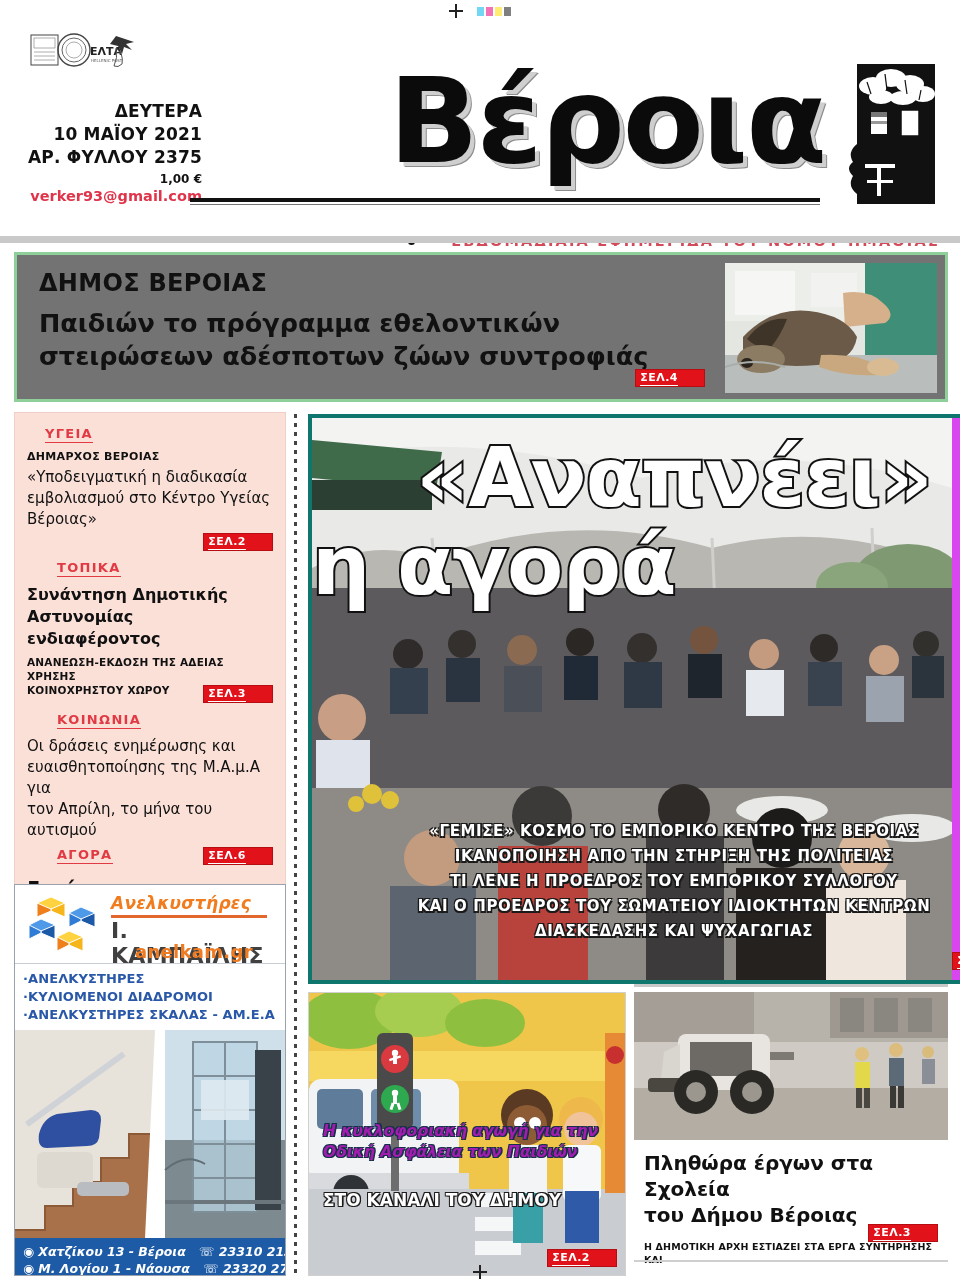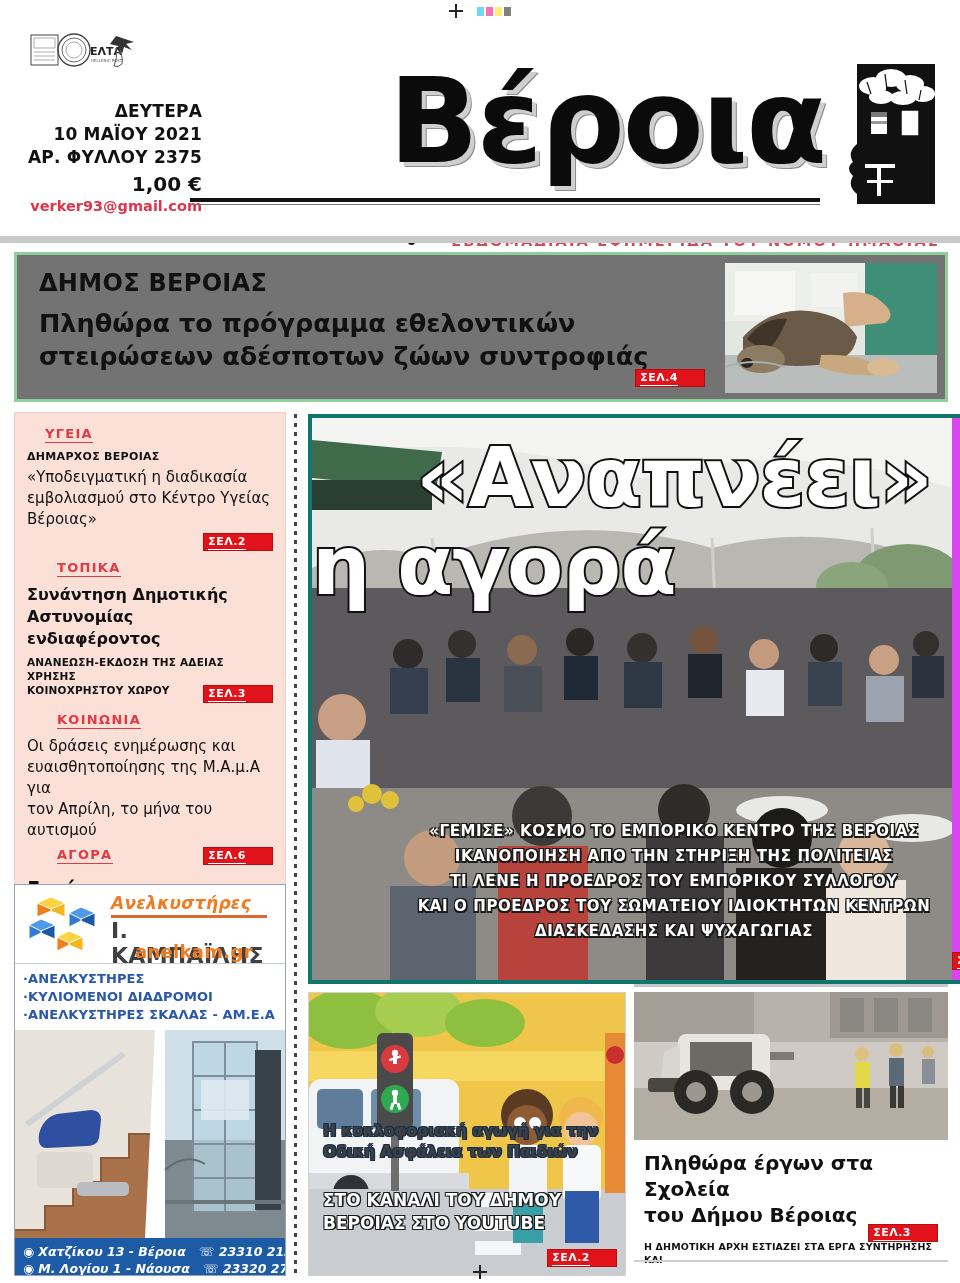--- a/index.html
+++ b/index.html
@@ -24,21 +24,21 @@
       display:flex; justify-content:center; }
 
   
   .masthead { position:absolute; top:22px; left:0; width:960px; height:200px;text-align:right; }
   .elta-logo { position:absolute; left:30px; top:8px; width:112px; height:44px; }
   .elta-logo svg { width:112px; height:44px; }
 
   .issue-block { position:absolute; left:22px; top:78px; width:180px; }
   .issue-line { font-weight:bold; font-size:17px; letter-spacing:.2px;
       color:#111; line-height:23px; white-space:nowrap; }
-  .issue-price { font-weight:bold; font-size:20px; color:#111; margin-top:3px; }
+  .issue-price { font-weight:bold; font-size:12px; color:#111; margin-top:3px; }
   .issue-mail { font-weight:bold; font-size:14.5px; color:#e0344a; margin-top:2px; }
 
   .logotype { position:absolute; left:185px; top:40px; width:640px; height:130px; }
   .logotype-text {
     font-family:"DejaVu Sans", sans-serif;
     font-weight:bold;
     font-size:118px;
     line-height:118px;
     color:#0b0b0b;
     letter-spacing:-2px;
@@ -138,22 +138,22 @@
   .mp-subs { position:absolute; left:0; bottom:36px; width:100%; text-align:center; }
   .mp-subs div { font-weight:bold; font-size:15px; line-height:25px; color:#fff;
       letter-spacing:.6px; text-shadow: 1.6px 1.6px 0 #1a1a1a, -1.2px -1.2px 0 #1a1a1a,
       1.6px -1.2px 0 #1a1a1a, -1.2px 1.6px 0 #1a1a1a; }
   .mp-badge { position:absolute; right:14px; bottom:10px; }
 
   
   .panel-a { position:absolute; left:308px; top:992px; width:318px; height:284px;
       overflow:hidden; border:1px solid #d0d0d0; }
   .pa-texts { position:absolute; left:14px; top:128px; width:300px; }
-  .pa-texts .l1 { font-weight:bold; font-size:15.5px; line-height:21px; color:#404040;
-      text-shadow:1.4px 1.4px 0 #17304a, -1px -1px 0 #17304a, 1.4px -1px 0 #17304a, -1px 1.4px 0 #17304a; }
+  .pa-texts .l1 { font-weight:bold; font-size:15.5px; line-height:21px; color:#a21caf;
+      text-shadow:1.4px 1.4px 0 #17304a, -1px -1px 0 #17304a, 1.4px -1px 0 #17304a, -1px 1.4px 0 #17304a;font-style:italic; }
   .pa-texts .l2 { margin-top:26px; font-weight:bold; font-size:17px; line-height:23px;
       color:#fff; text-shadow:1.4px 1.4px 0 #1c1c1c, -1px -1px 0 #1c1c1c, 1.4px -1px 0 #1c1c1c, -1px 1.4px 0 #1c1c1c; }
   .pa-badge { position:absolute; right:8px; bottom:8px; }
 
   .panel-b { position:absolute; left:634px; top:992px; width:314px; height:284px;
       overflow:hidden; background:#fff; }
   .pb-photo { height:148px; overflow:hidden; background:#a9a49c; position:relative; }
   .pb-body { padding:10px 10px 6px 10px; }
   .pb-head { font-weight:bold; font-size:20px; line-height:26px; color:#111; }
   .pb-deck { margin-top:12px; font-weight:bold; font-size:9.5px; line-height:13px;
@@ -243,21 +243,21 @@
     <span class="strap-line"></span>
     <span class="strap-text">ΕΒΔΟΜΑΔΙΑΙΑ ΕΦΗΜΕΡΙΔΑ ΤΟΥ ΝΟΜΟΥ ΗΜΑΘΙΑΣ</span>
   </div>
 </div>
 
 <div class="masthead-rule"></div>
 
 <div class="green-banner">
   <div class="gb-kicker">ΔΗΜΟΣ ΒΕΡΟΙΑΣ</div>
   <div class="gb-head">
-    <div>Πληθώρα το πρόγραμμα εθελοντικών</div>
+    <div>Παιδιών το πρόγραμμα εθελοντικών</div>
     <div>στειρώσεων αδέσποτων ζώων συντροφιάς</div>
   </div>
   <div class="gb-photo">
     <svg viewBox="0 0 212 130" width="212" height="130" preserveAspectRatio="none">
       <rect width="212" height="130" fill="#e4e6e2"></rect>
       <rect x="0" y="0" width="212" height="58" fill="#eceeea"></rect>
       <rect x="10" y="8" width="60" height="44" fill="#f6f7f5"></rect>
       <rect x="86" y="10" width="46" height="34" fill="#f2f3f1"></rect>
       <rect x="140" y="0" width="72" height="104" fill="#3f8f78"></rect>
       <path d="M118 30 q26 -4 40 10 q14 12 2 20 l-40 4 z" fill="#d6b08a"></path>
@@ -537,21 +537,20 @@
     <circle cx="272" cy="136" r="17" fill="#f0c39a"></circle>
     <rect x="254" y="152" width="38" height="56" rx="6" fill="#f7f8fa"></rect>
     <rect x="256" y="198" width="34" height="52" fill="#2f5aa8"></rect>
     <rect x="296" y="40" width="22" height="160" fill="#e68a36"></rect>
     <circle cx="306" cy="62" r="9" fill="#c7302f"></circle>
   </svg>
   <div class="pa-texts">
     <div class="l1">Η κυκλοφοριακή αγωγή για την</div>
     <div class="l1">Οδική Ασφάλεια των Παιδιών</div>
     <div class="l2">ΣΤΟ ΚΑΝΑΛΙ ΤΟΥ ΔΗΜΟΥ</div>
-    <div class="l2" style="margin-top:0">ΒΕΡΟΙΑΣ ΣΤΟ YOUTUBE</div>
   </div>
   <div class="pa-badge">
     <span class="pg-badge"><span class="u">ΣΕΛ.2</span></span>
   </div>
 </div>
 
 <div class="panel-b-toprule"></div>
 <div class="panel-b">
   <div class="pb-photo">
     <svg viewBox="0 0 314 148" width="314" height="148" preserveAspectRatio="none">

